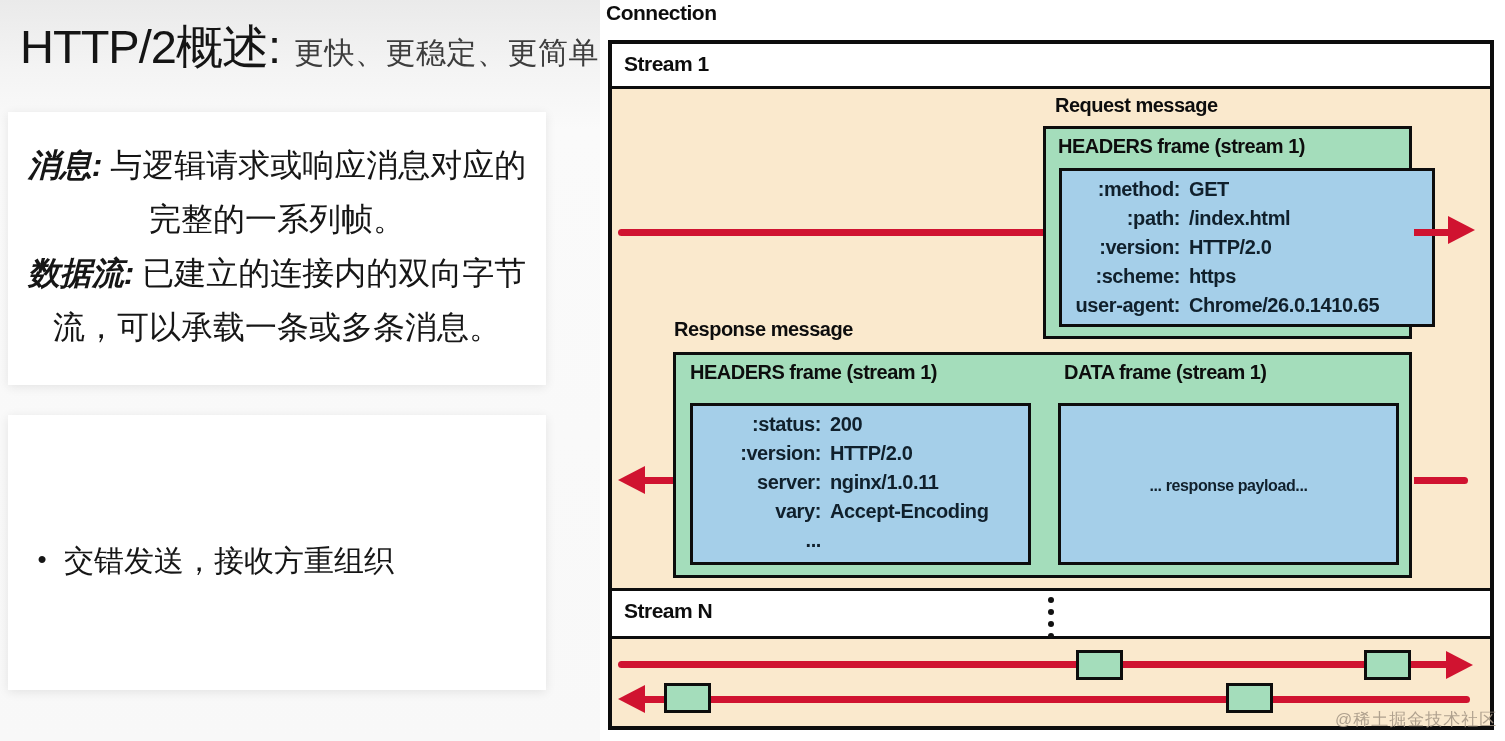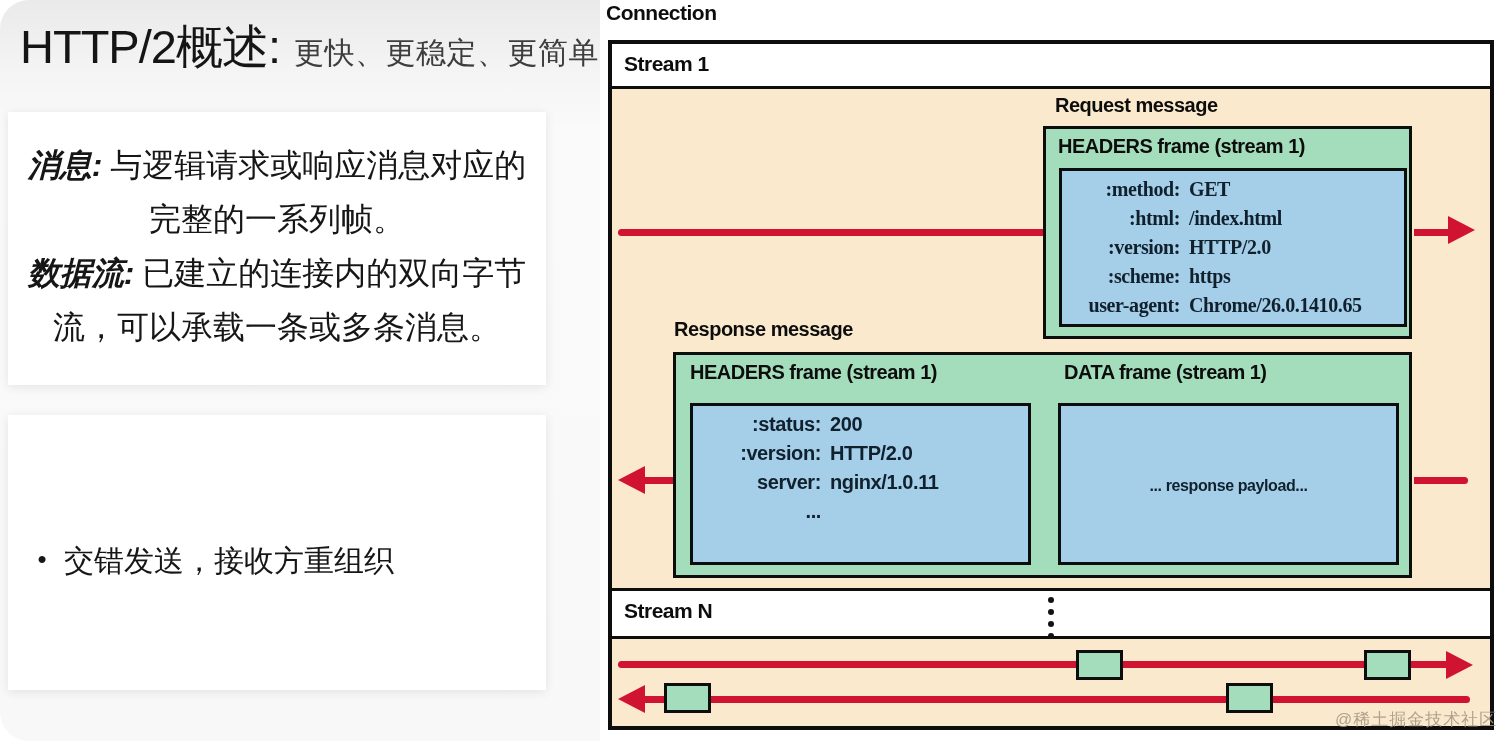--- a/index.html
+++ b/index.html
@@ -1,17 +1,17 @@
 <!DOCTYPE html>
 <html style="--green: #a4ddbb; --blue: #a5cfe9; --tan: #fae9cd; --red: #d01330;"><head>
 <meta charset="utf-8">
 <style>
   html,body{margin:0;padding:0;background:#fff;}
   body{font-family:"Liberation Sans",sans-serif;}
-  #page{position:relative;width:1505px;height:741px;background:#ffffff;overflow:hidden;border-radius:29px;}
+  #page{position:relative;width:1505px;height:741px;background:#ffffff;overflow:hidden;}
 
   
   .left-panel{position:absolute;left:0;top:0;width:600px;height:741px;
     background:linear-gradient(180deg,#eaeaea 0%,#f4f4f4 70px,#fafafa 130px,#f8f8f8 100%);}
   .headline{position:absolute;left:20px;top:16px;display:flex;align-items:baseline;white-space:nowrap;}
   .headline-main{font-size:47px;color:#151515;letter-spacing:-1px;}
   .headline-sub{font-size:30px;color:#3d3d3d;margin-left:14px;letter-spacing:0.5px;}
   .card{position:absolute;background:#ffffff;box-shadow:0 2px 10px rgba(0,0,0,0.09);box-sizing:border-box;text-align:center;}
   .card-definitions{left:8px;top:112px;width:538px;height:273px;padding:26px 14px 0 14px;}
   .card-definitions p{margin:0;font-size:32px;line-height:54px;color:#161616;}
@@ -91,27 +91,27 @@
     <div class="stream-row row1">
       <span class="stream-label cond">Stream 1</span>
     </div>
 
     <div class="mid">
 
       <div class="msg-label cond" style="left:443px;top:5px;">Request message</div>
       <div class="rline cap-l" style="left:6px;top:140px;width:427px;"></div>
       <div class="frame" style="left:431px;top:37px;width:369px;height:213px;">
         <div class="frame-title cond" style="left:12px;top:6px;">HEADERS frame (stream 1)</div>
-        <div class="blue-box" style="left:13px;top:39px;width:348px;height:159px;font-family:Liberation Serif, serif;--keycol:118px;">
+        <div class="blue-box" style="left:13px;top:39px;width:376px;height:159px;--keycol:118px;">
             <div class="hrow">
               <span class="hkey">:method:</span>
               <span class="hval">GET</span>
             </div>
             <div class="hrow">
-              <span class="hkey">:html:</span>
+              <span class="hkey">:path:</span>
               <span class="hval">/index.html</span>
             </div>
             <div class="hrow">
               <span class="hkey">:version:</span>
               <span class="hval">HTTP/2.0</span>
             </div>
             <div class="hrow">
               <span class="hkey">:scheme:</span>
               <span class="hval">https</span>
             </div>
@@ -135,20 +135,24 @@
               <span class="hkey">:status:</span>
               <span class="hval">200</span>
             </div>
             <div class="hrow">
               <span class="hkey">:version:</span>
               <span class="hval">HTTP/2.0</span>
             </div>
             <div class="hrow">
               <span class="hkey">server:</span>
               <span class="hval">nginx/1.0.11</span>
+            </div>
+            <div class="hrow">
+              <span class="hkey">vary:</span>
+              <span class="hval">Accept-Encoding</span>
             </div>
             <div class="hrow">
               <span class="hkey">...</span>
               <span class="hval"></span>
             </div>
           </div>
         <div class="blue-box payload-box" style="left:382px;top:48px;width:341px;height:162px;">
           <span>... response payload...</span>
         </div>
       </div>

